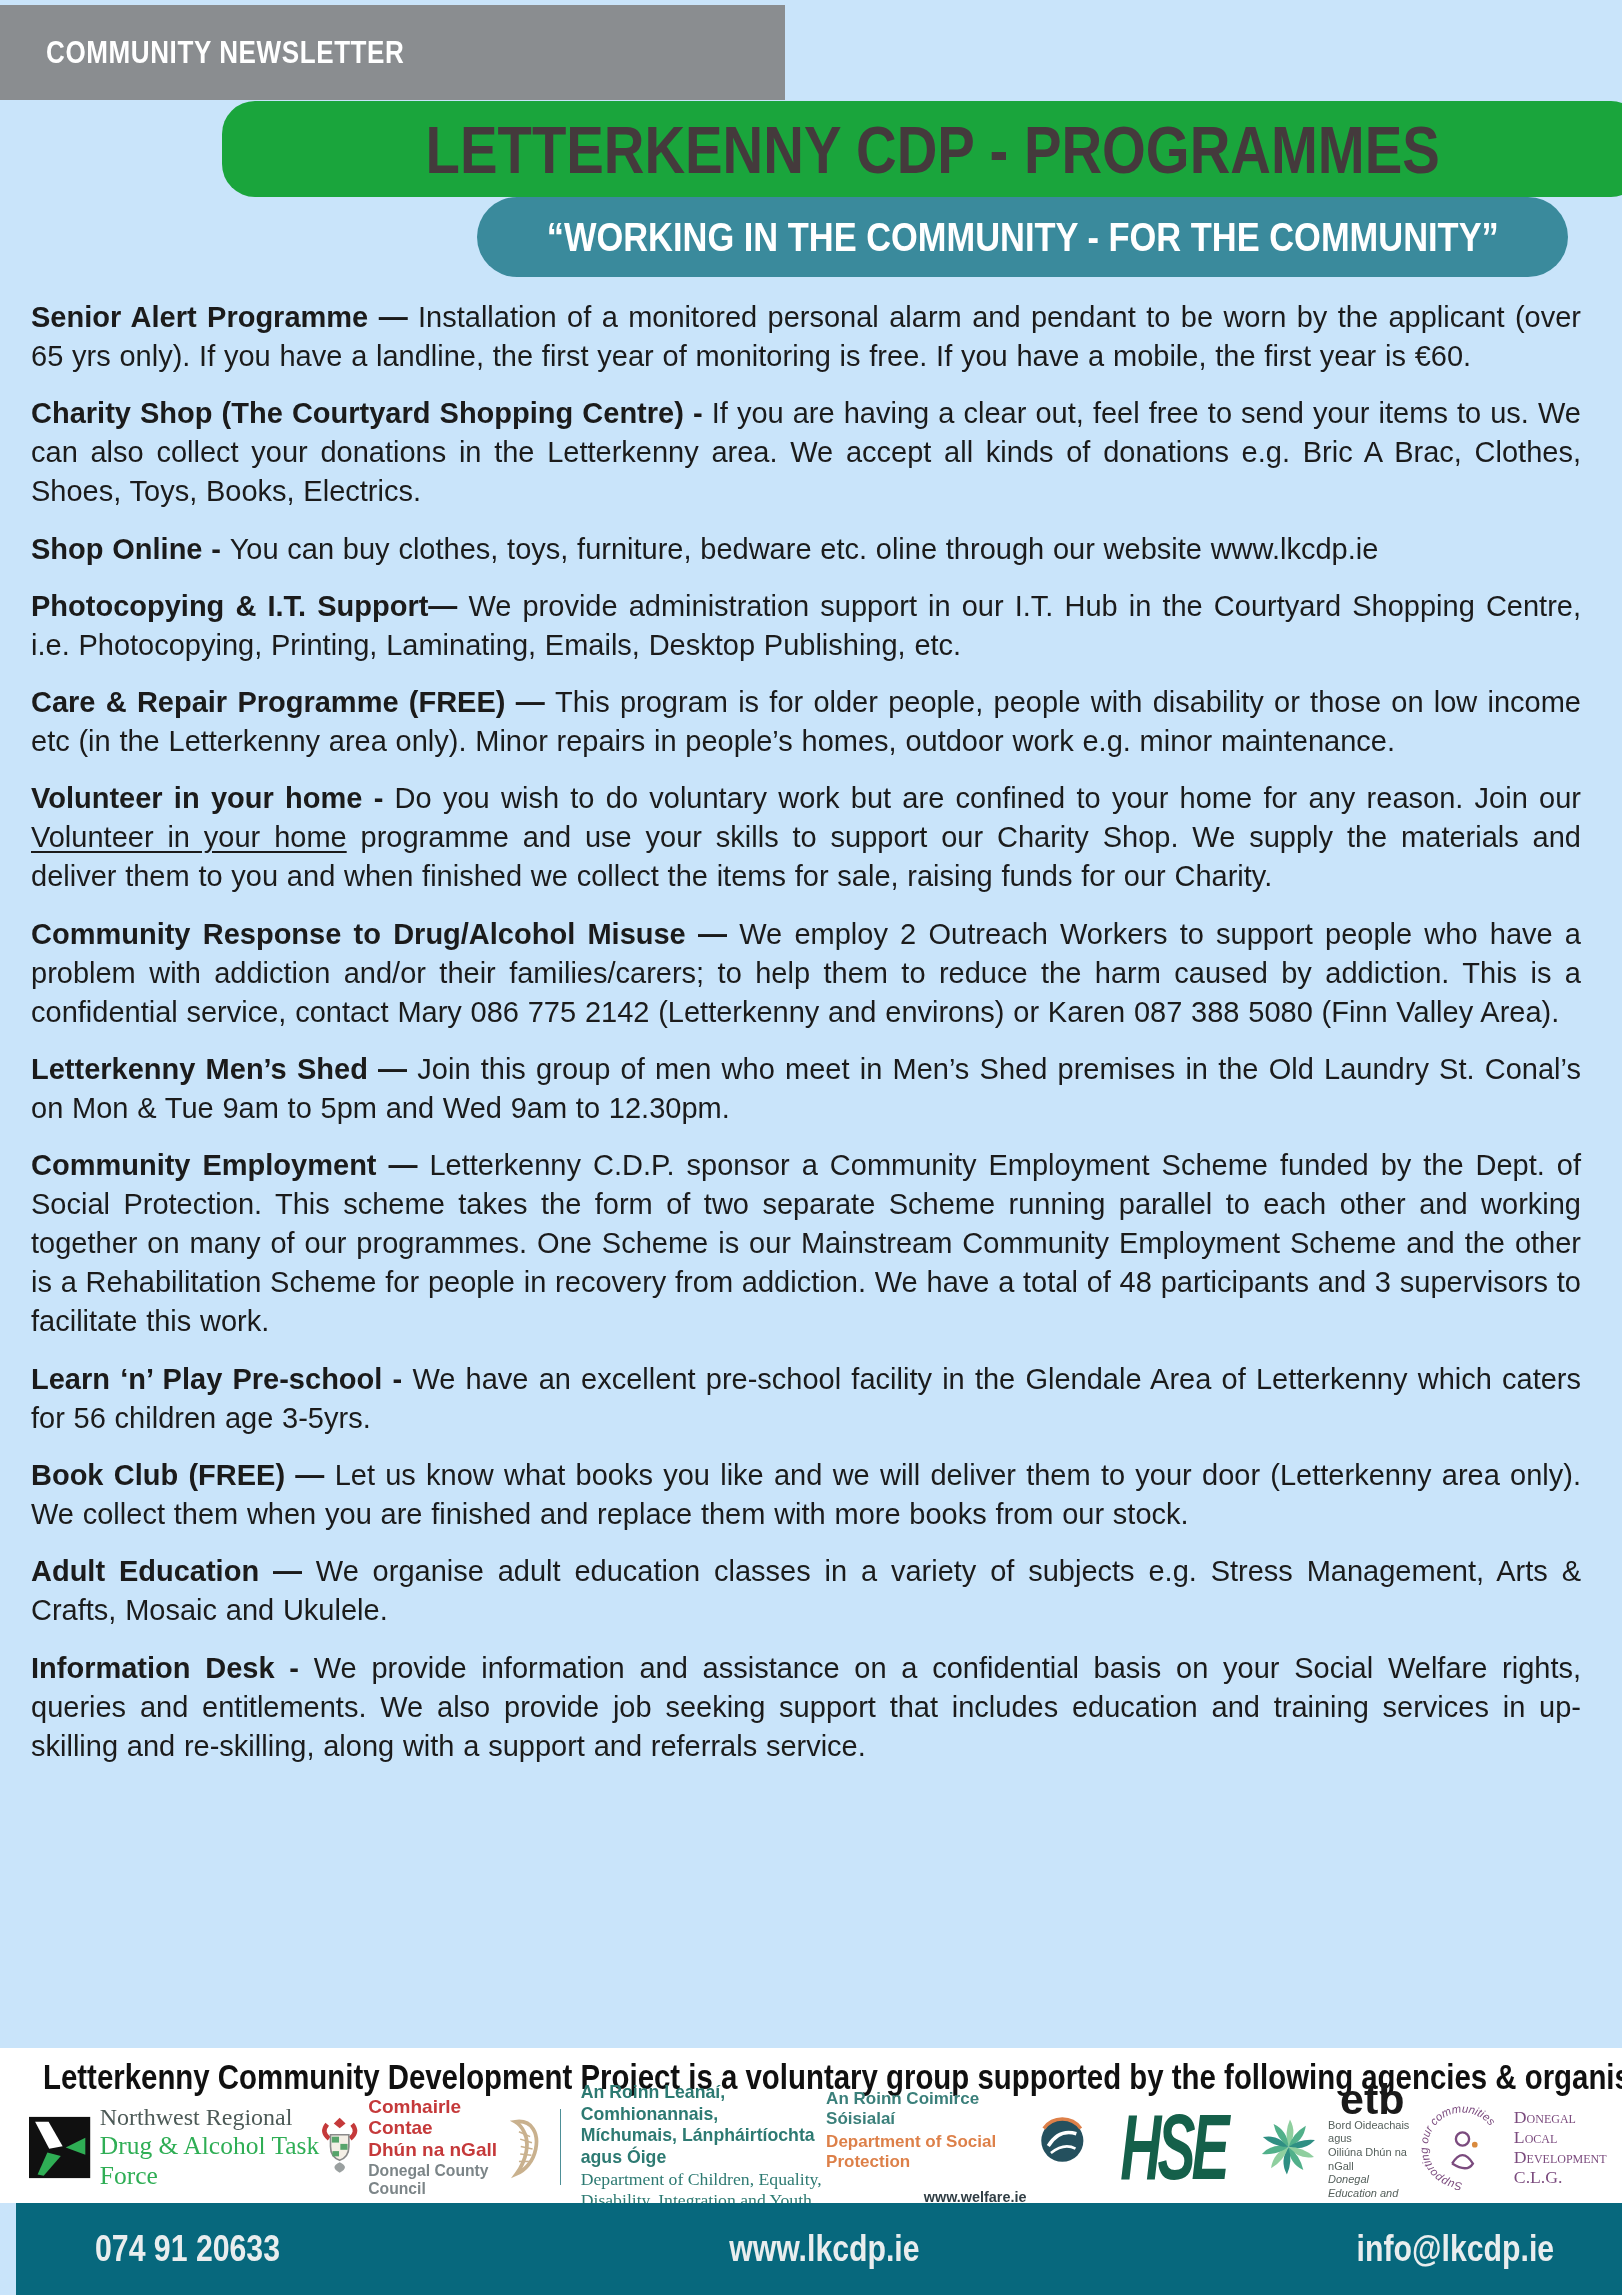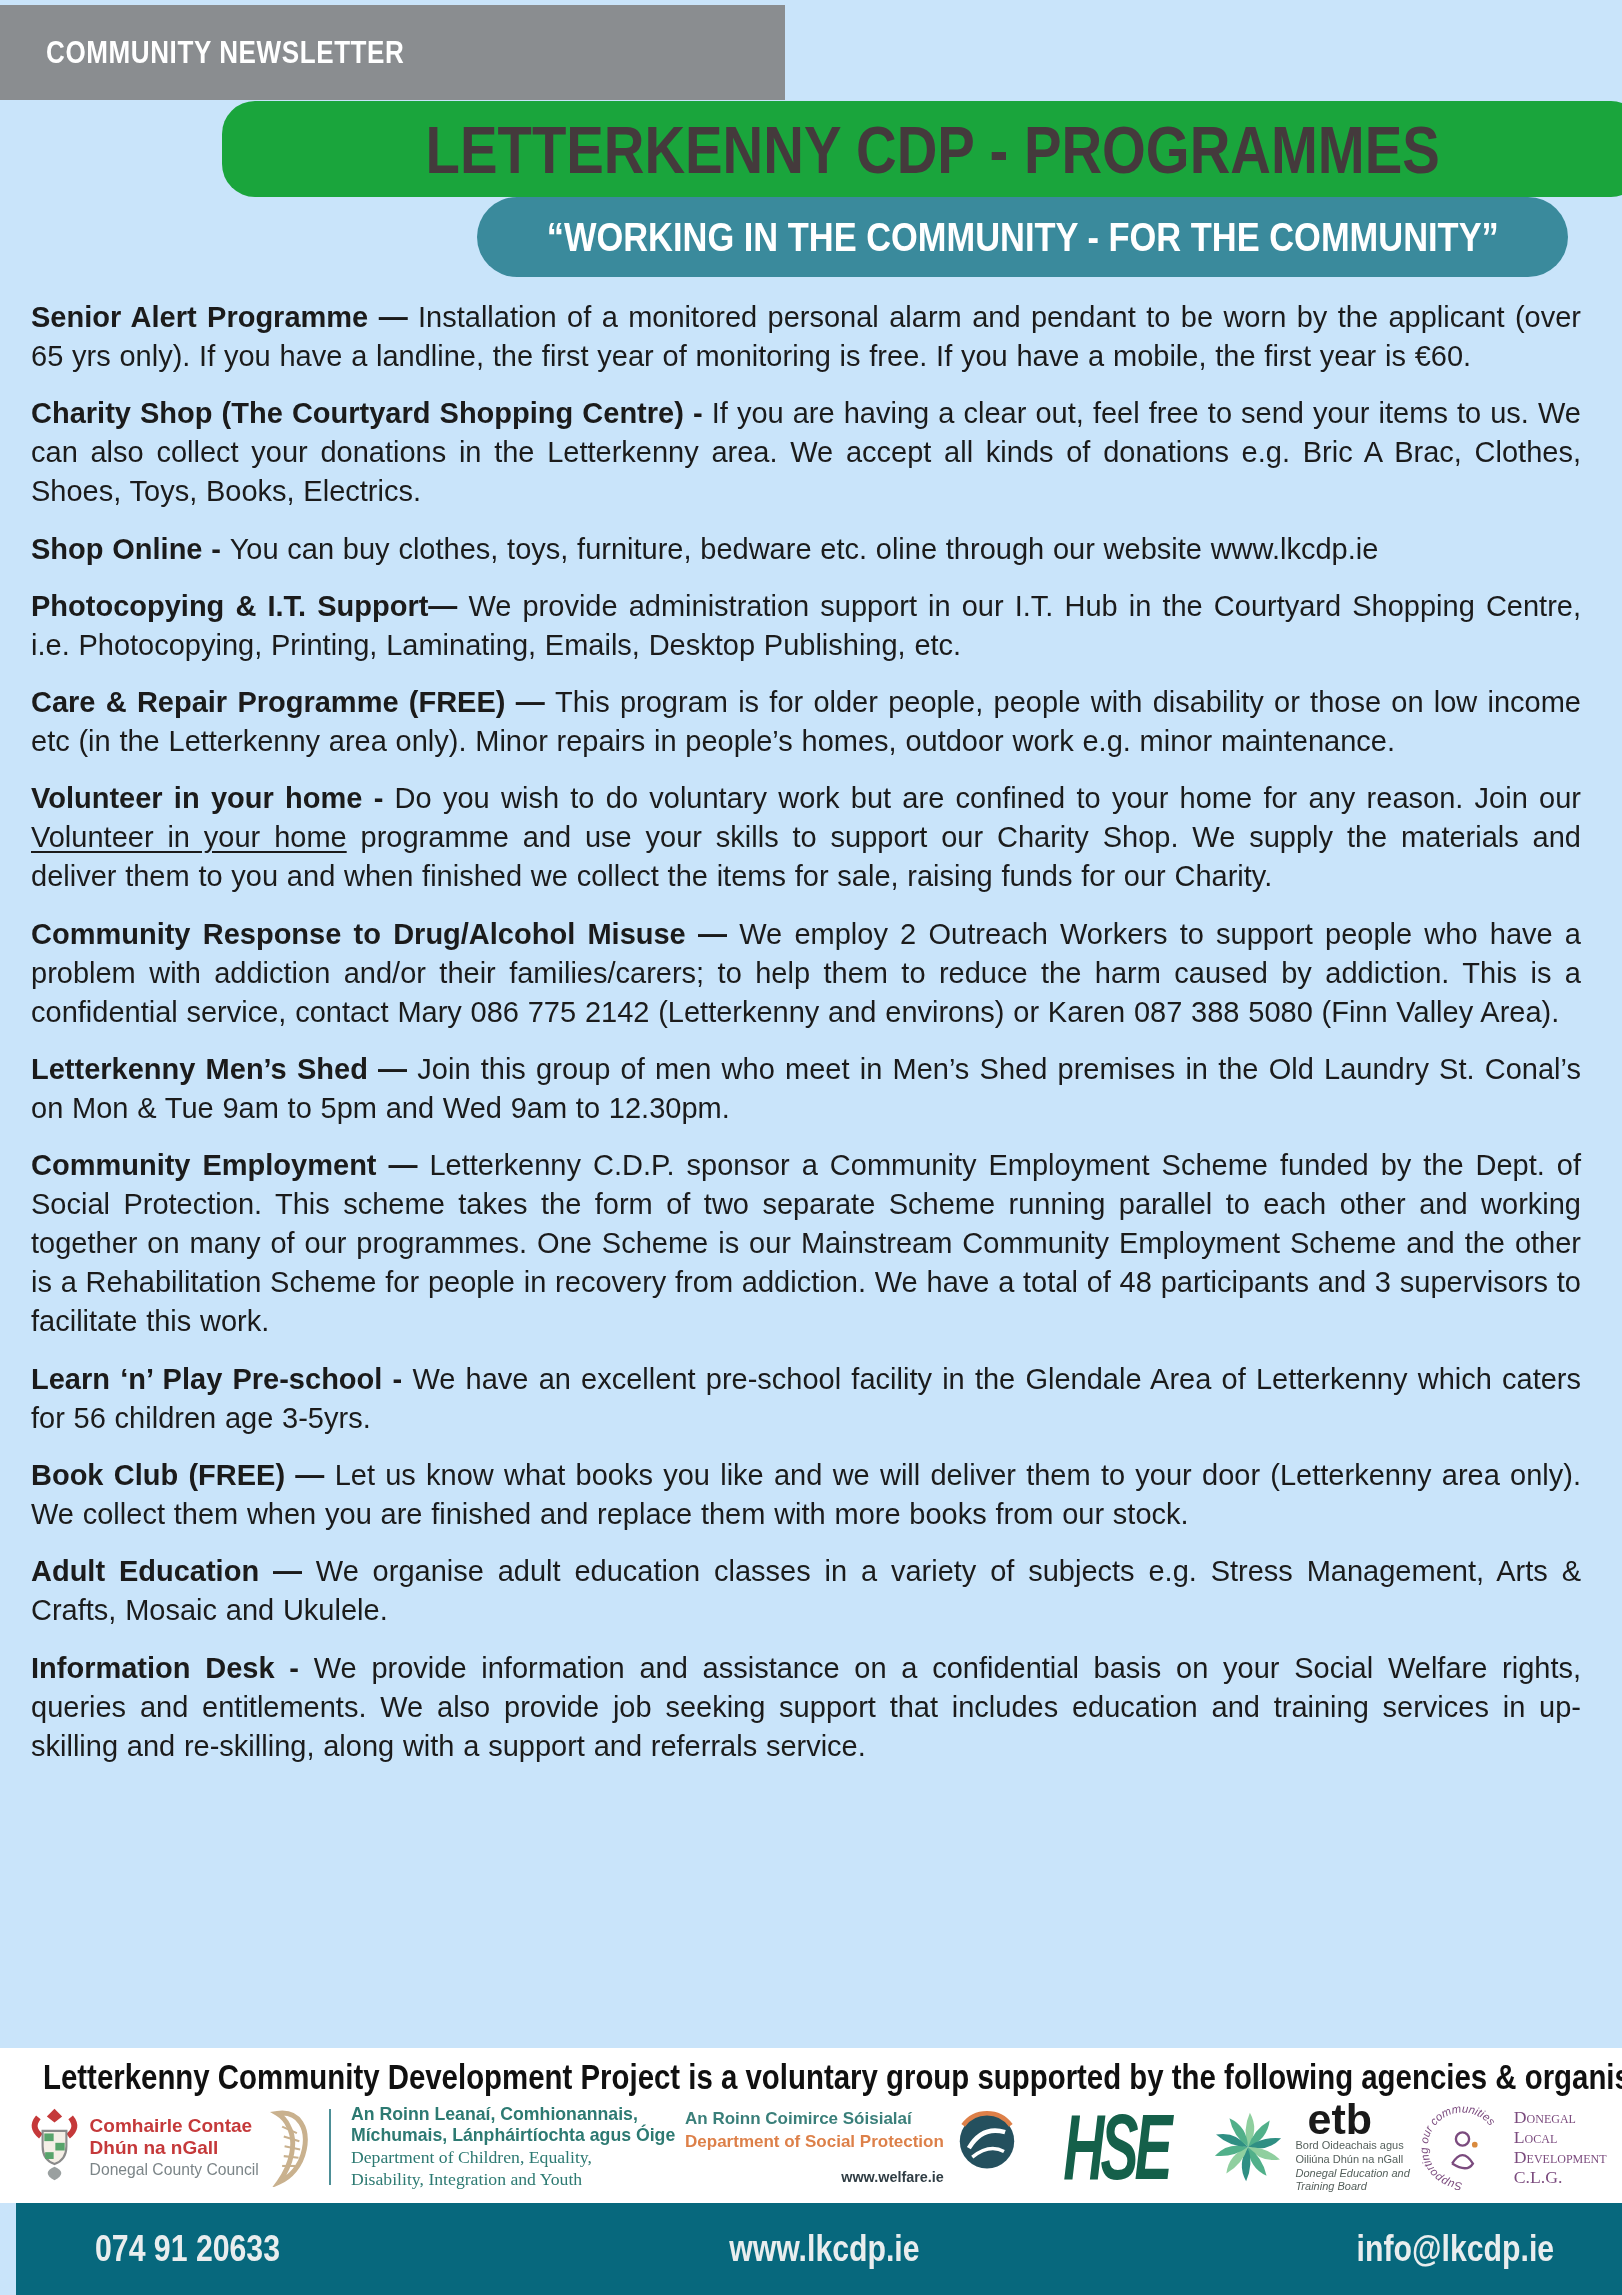--- a/index.html
+++ b/index.html
@@ -38,21 +38,21 @@
   
   .footer-strip{position:absolute;left:0;top:2048px;width:1623px;height:155px;background:var(--white);}
   .footer-heading{position:absolute;left:43px;top:9.2px;font-size:35px;font-weight:bold;color:#101010;white-space:nowrap;}
   .logo-row{position:absolute;left:29.4px;right:16.4px;top:50px;height:98px;display:flex;
     align-items:center;justify-content:space-between;}
   .logo{display:flex;align-items:center;gap:9.2px;}
   .logo .txt{display:flex;flex-direction:column;justify-content:center;}
   .nwr-l1{font-family:"Liberation Serif",serif;font-size:24px;color:#4d5a57;}
   .nwr-l2{font-family:"Liberation Serif",serif;font-size:25.5px;color:#2fae55;}
   .dcc-red{font-size:19px;font-weight:bold;color:#c5393a;line-height:21.6px;}
-  .dcc-gray{font-size:15.7px;font-weight:normal;color:#7c8588;margin-top:2px;}
+  .dcc-gray{font-size:15.7px;font-weight:bold;color:#7c8588;margin-top:2px;}
   .divider{width:2px;height:76px;background:#4d8f97;margin:0 10.5px;}
   .dcediy-ga{font-size:17.7px;font-weight:bold;color:#2d7a72;line-height:21.6px;}
   .dcediy-en{font-size:17.7px;color:#2d7a72;line-height:21.6px;font-family:"Liberation Serif",serif;}
   .dsp-ga{font-size:17px;font-weight:bold;color:#3a7f7a;}
   .dsp-en{font-size:17px;font-weight:bold;color:#dd8049;margin-top:2.6px;}
   .dsp-web{font-size:14.4px;font-weight:bold;color:#303d44;align-self:flex-end;margin-top:17px;}
   .hse-mark{font-size:92px;font-weight:bold;font-style:italic;color:#15604a;
     transform:scaleX(0.62);transform-origin:center;letter-spacing:-6.5px;line-height:92px;}
   .etb-name{font-size:43px;font-weight:bold;color:#1a1a1a;line-height:39px;margin-left:12px;}
   .etb-small{font-size:11px;color:#55605c;line-height:13.7px;}
@@ -99,20 +99,32 @@
       <p><strong>Adult Education — </strong><span>We organise adult education classes in a variety of subjects e.g. Stress Management, Arts &amp; Crafts, Mosaic and Ukulele.</span></p>
       <p><strong>Information Desk - </strong><span>We provide information and assistance on a confidential basis on your Social Welfare rights, queries and entitlements. We also provide job seeking support that includes education and training services in up-skilling and re-skilling, along with a support and referrals service.</span></p>
     </div>
 
   <div class="footer-strip">
     <div class="footer-heading">
       <span class="cond o-l">Letterkenny Community Development Project is a voluntary group supported by the following agencies &amp; organisations -</span>
     </div>
     <div class="logo-row">
 
+      <div class="logo">
+        <svg width="79" height="79" viewBox="0 0 100 100">
+          <rect width="100" height="100" fill="#101010"></rect>
+          <polygon points="10,8 32,8 55,48 33,52" fill="#ffffff"></polygon>
+          <polygon points="92,34 60,50 92,62" fill="#2fae55"></polygon>
+          <polygon points="14,94 30,58 52,64 24,96" fill="#2fae55"></polygon>
+        </svg>
+        <div class="txt">
+          <span class="nwr-l1">Northwest Regional</span>
+          <span class="nwr-l2">Drug &amp; Alcohol Task Force</span>
+        </div>
+      </div>
 
       <div class="logo">
         <svg width="51" height="81" viewBox="0 0 60 95">
           <path d="M30 2 l9 9 -9 7 -9 -7 z" fill="#c5393a"></path>
           <path d="M11 12 q-10 12 3 22" stroke="#c5393a" stroke-width="7" fill="none"></path>
           <path d="M49 12 q10 12 -3 22" stroke="#c5393a" stroke-width="7" fill="none"></path>
           <path d="M16 28 h28 v18 q0 16 -14 21 q-14 -5 -14 -21 z" fill="#f4efe6" stroke="#8a8a8a" stroke-width="2.5"></path>
           <rect x="18" y="31" width="11" height="9" fill="#57a46b"></rect>
           <rect x="31" y="42" width="11" height="9" fill="#57a46b"></rect>
           <rect x="19" y="53" width="10" height="8" fill="#57a46b"></rect>

